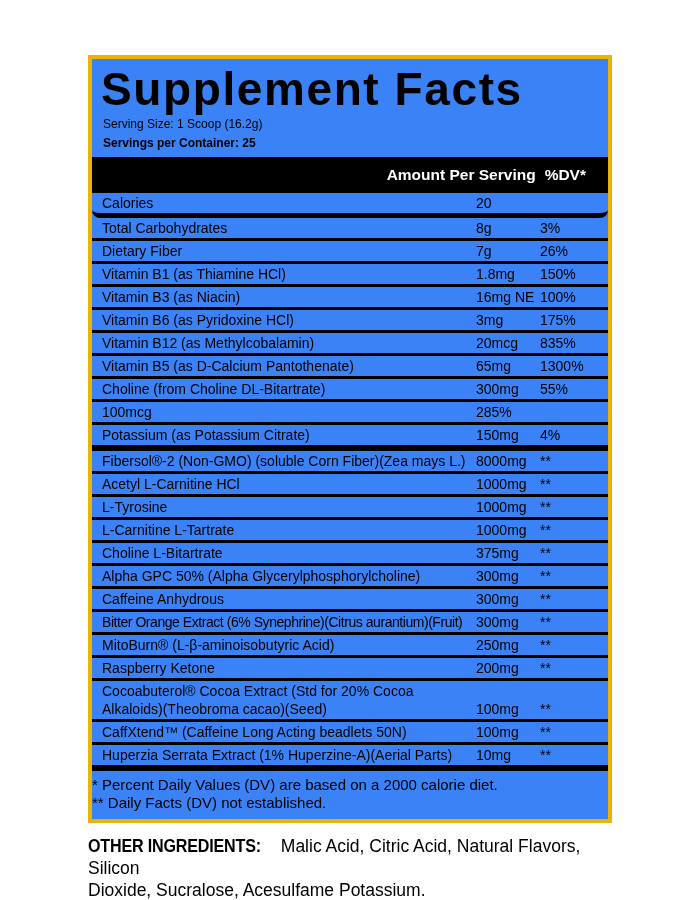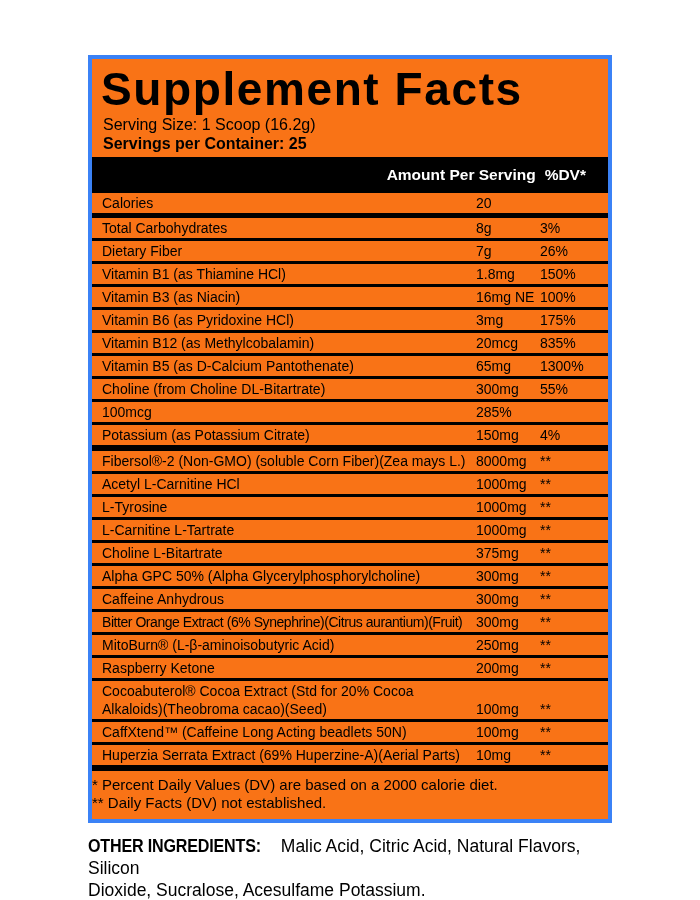--- a/index.html
+++ b/index.html
@@ -8,33 +8,33 @@
     font-family:"Liberation Sans", sans-serif;
     color:#000;
     -webkit-font-smoothing:antialiased;
   }
   .page{padding:55px 0 0 88px;}
 
   
   .panel{
     width:524px;
     box-sizing:border-box;
-    border:4px solid #3b82f6;
-    background:#f97316;
+    border:4px solid #eab308;
+    background:#3b82f6;
   }
   .title{
     font-size:46px;
     font-weight:bold;
     letter-spacing:1.6px;
     line-height:1.0;
     margin:7px 6px 3px 9px;
     white-space:nowrap;
   }
   .serving-line{
-    font-size:16px;
+    font-size:12px;
     line-height:19px;
     margin-left:11px;
   }
   .serving-line.bold{font-weight:bold;}
 
   .header-bar{
     margin-top:4px;
     background:#000;
     color:#fff;
     height:36px;
@@ -51,21 +51,21 @@
     display:grid;
     grid-template-columns:1fr 64px 48px;
     align-items:end;
     padding:1px 20px 1px 10px;
     border-bottom:3px solid #000;
     font-size:14px;
     line-height:18px;
   }
   .row .name{white-space:pre;}
   .row .amt,.row .dv{text-align:left;white-space:nowrap;}
-  .row.rule-cal{border-bottom-width:5px;}
+  .row.rule-cal{border-bottom-width:5px;border-radius:8px;}
   .row.rule-heavy{border-bottom-width:6px;}
   .row.tight .name{letter-spacing:-0.45px;}
 
   .footnotes{
     padding:5px 10px 7px 0;
     font-size:15px;
     line-height:18px;
   }
   .footnote{white-space:pre;}
 
@@ -216,21 +216,21 @@
 Alkaloids)(Theobroma cacao)(Seed)</span>
           <span class="amt">100mg</span>
           <span class="dv">**</span>
         </div>
       <div class="row">
           <span class="name">CaffXtend™ (Caffeine Long Acting beadlets 50N)</span>
           <span class="amt">100mg</span>
           <span class="dv">**</span>
         </div>
       <div class="row rule-heavy">
-          <span class="name">Huperzia Serrata Extract (69% Huperzine-A)(Aerial Parts)</span>
+          <span class="name">Huperzia Serrata Extract (1% Huperzine-A)(Aerial Parts)</span>
           <span class="amt">10mg</span>
           <span class="dv">**</span>
         </div>
     </div>
 
     <div class="footnotes">
       <div class="footnote">* Percent Daily Values (DV) are based on a 2000 calorie diet.</div>
       <div class="footnote">** Daily Facts (DV) not established.</div>
     </div>
   </div>

